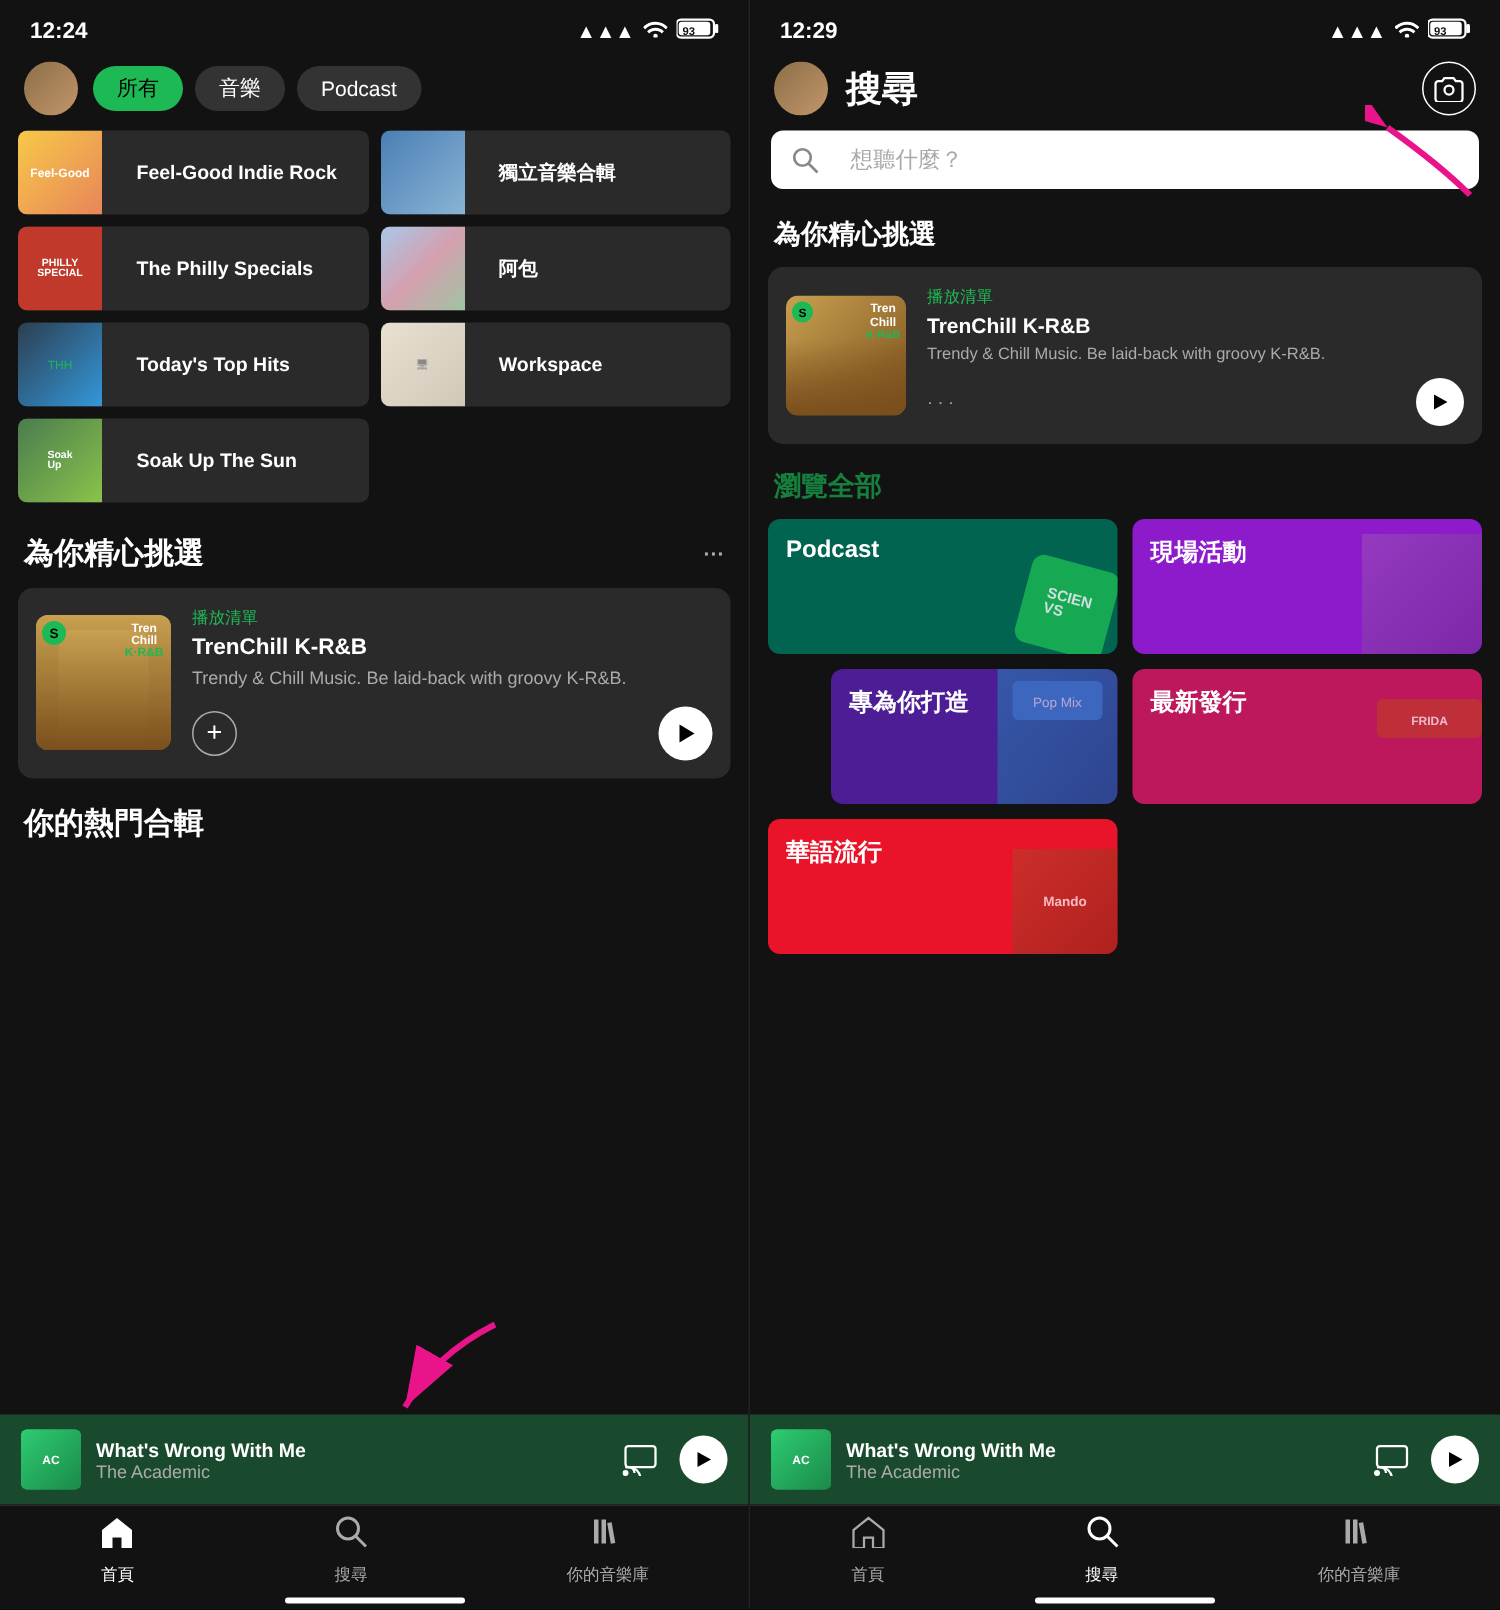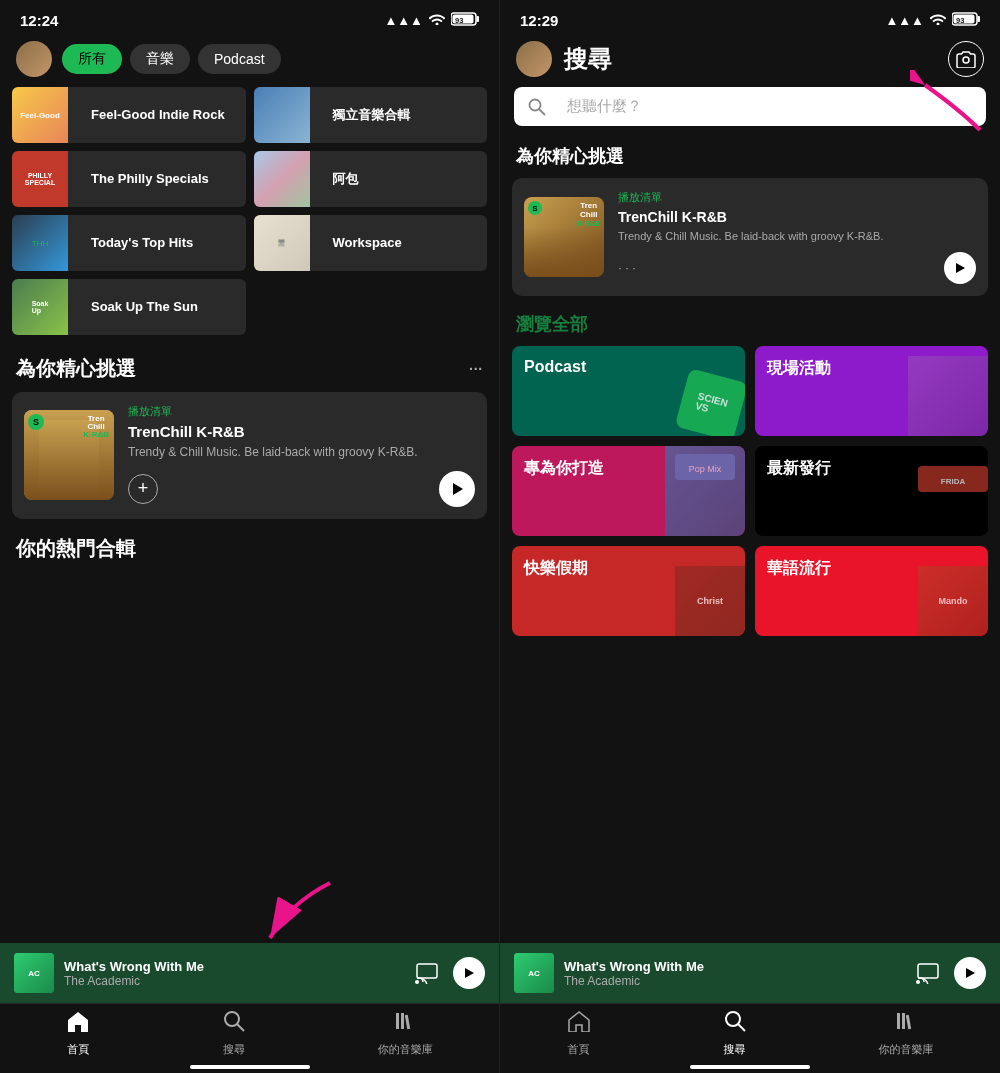--- a/index.html
+++ b/index.html
@@ -330,22 +330,22 @@
     }
     .category-label {
       color: #fff;
       font-size: 16px;
       font-weight: 700;
       z-index: 2;
       position: relative;
     }
     .cat-podcast { background: #006450; }
     .cat-live { background: #8D1BCC; }
-    .cat-custom { background: #be185d; }
-    .cat-new { background: #000000; }
+    .cat-custom { background: #4c1d95; margin-left: 42px; }
+    .cat-new { background: #be185d; }
     .cat-holiday { background: #C62828; }
     .cat-chinese { background: #E91429; }
 
     
     .featured-card-right {
       margin: 0 12px 12px;
       background: #2a2a2a;
       border-radius: 10px;
       display: flex;
       align-items: center;
@@ -704,26 +704,20 @@
       </div>
     </div>
     <div class="category-card cat-new">
       <span class="category-label">最新發行</span>
       <div style="position:absolute;right:-5px;bottom:-5px;width:80px;height:80px;opacity:0.7;">
         <div style="background:#c0392b;border-radius:4px;padding:4px;text-align:center;margin:5px;">
           <span style="color:#fff;font-size:8px;font-weight:700;">FRIDA</span>
         </div>
       </div>
     </div>
-    <div class="category-card cat-holiday">
-      <span class="category-label">快樂假期</span>
-      <div style="position:absolute;right:0;bottom:0;width:70px;height:70px;opacity:0.7;background:linear-gradient(135deg,#922b21,#78281f);border-radius:0 0 8px 0;display:flex;align-items:center;justify-content:center;">
-        <span style="color:#fff;font-size:9px;font-weight:700;">Christ</span>
-      </div>
-    </div>
     <div class="category-card cat-chinese">
       <span class="category-label">華語流行</span>
       <div style="position:absolute;right:0;bottom:0;width:70px;height:70px;opacity:0.7;background:linear-gradient(135deg,#c0392b,#96281b);border-radius:0 0 8px 0;display:flex;align-items:center;justify-content:center;">
         <span style="color:#fff;font-size:9px;font-weight:700;">Mando</span>
       </div>
     </div>
   </div>
 
   <div class="bottom-player" style="bottom:70px;">
     <div class="player-thumb">

